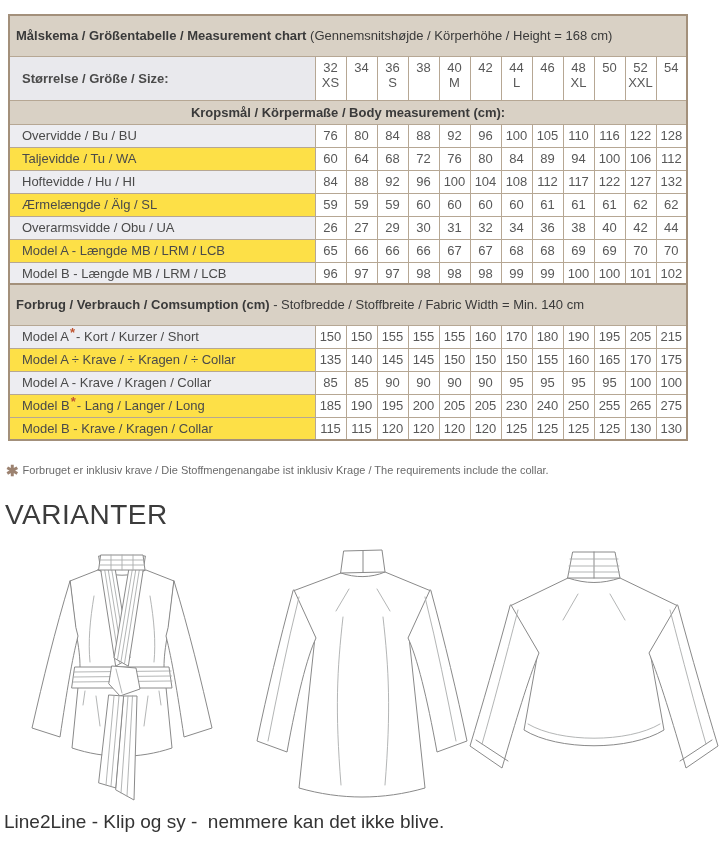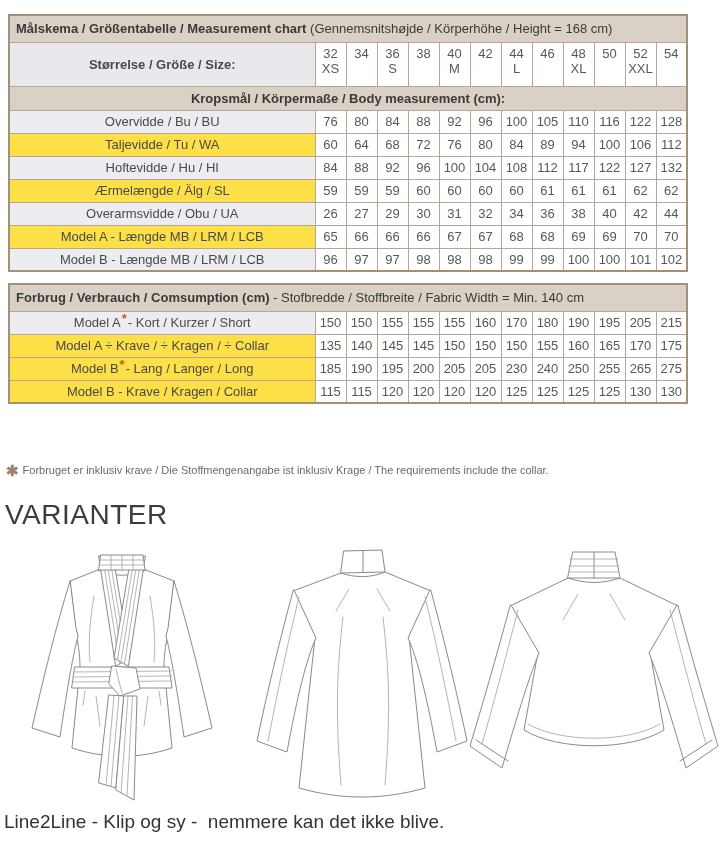--- a/index.html
+++ b/index.html
@@ -2,23 +2,23 @@
 <html><head>
 <meta charset="utf-8">
 <style>
   *{box-sizing:border-box;margin:0;padding:0}
   body{width:728px;height:850px;background:#fff;font-family:"Liberation Sans",sans-serif}
   .page{position:relative;width:728px;height:850px;background:#fff;overflow:hidden}
   table.m{position:absolute;left:8px;width:678px;border-collapse:collapse;table-layout:fixed;border:2px solid #a3907b}
   #t1{top:14px}
   #t2{top:283px}
   th,td{border:1px solid #b6a794;overflow:hidden}
-  th.title{background:#d9d1c5;text-align:left;padding:0 6px;font-size:13px;color:#3a3a3a;font-weight:normal;height:27px}
+  th.title{background:#d9d1c5;text-align:left;padding:0 6px;font-size:13px;color:#3a3a3a;font-weight:normal;height:41px}
   .tb{font-weight:bold}
-  td.lab{background:#ededf1;font-size:13px;color:#4a4a4a;padding:3px 12px;height:23px;text-align:center}
+  td.lab{background:#ededf1;font-size:13px;color:#4a4a4a;padding:3px 12px;height:23px;text-align:left}
   tr.alt td.lab{background:#fde047}
   td.slab{font-weight:bold;background:#e9e9ed}
   td.val{background:#fff;text-align:center;font-size:13px;color:#585858;height:23px;padding:2px 0}
   td.section{background:#d9d1c5;font-weight:bold;font-size:13px;color:#3a3a3a;padding:4px 6px;height:23px;text-align:center}
   td.size{height:44px;vertical-align:top;padding-top:3px}
   .rstar{color:#bf5430;font-weight:bold;font-size:13px;position:relative;top:-4px;margin:0 1px}
   .footnote{position:absolute;left:6px;top:462px;font-size:11px;color:#6a6a6a}
   .fstar{color:#9c8270;font-size:15px;font-weight:bold;vertical-align:-2px;margin-right:4px}
   .varianter{position:absolute;left:5px;top:499px;font-size:28px;color:#3c3c3c;letter-spacing:.5px}
   .slogan{position:absolute;left:4px;top:811px;font-size:19px;color:#333;white-space:pre}
@@ -238,20 +238,35 @@
           <td class="val">145</td>
           <td class="val">145</td>
           <td class="val">150</td>
           <td class="val">150</td>
           <td class="val">150</td>
           <td class="val">155</td>
           <td class="val">160</td>
           <td class="val">165</td>
           <td class="val">170</td>
           <td class="val">175</td>
+        </tr>
+        <tr>
+          <td class="lab">Model A - Krave / Kragen / Collar</td>
+          <td class="val">85</td>
+          <td class="val">85</td>
+          <td class="val">90</td>
+          <td class="val">90</td>
+          <td class="val">90</td>
+          <td class="val">90</td>
+          <td class="val">95</td>
+          <td class="val">95</td>
+          <td class="val">95</td>
+          <td class="val">95</td>
+          <td class="val">100</td>
+          <td class="val">100</td>
         </tr>
         <tr class="alt">
           <td class="lab">Model B<span class="rstar">*</span>- Lang / Langer / Long</td>
           <td class="val">185</td>
           <td class="val">190</td>
           <td class="val">195</td>
           <td class="val">200</td>
           <td class="val">205</td>
           <td class="val">205</td>
           <td class="val">230</td>

